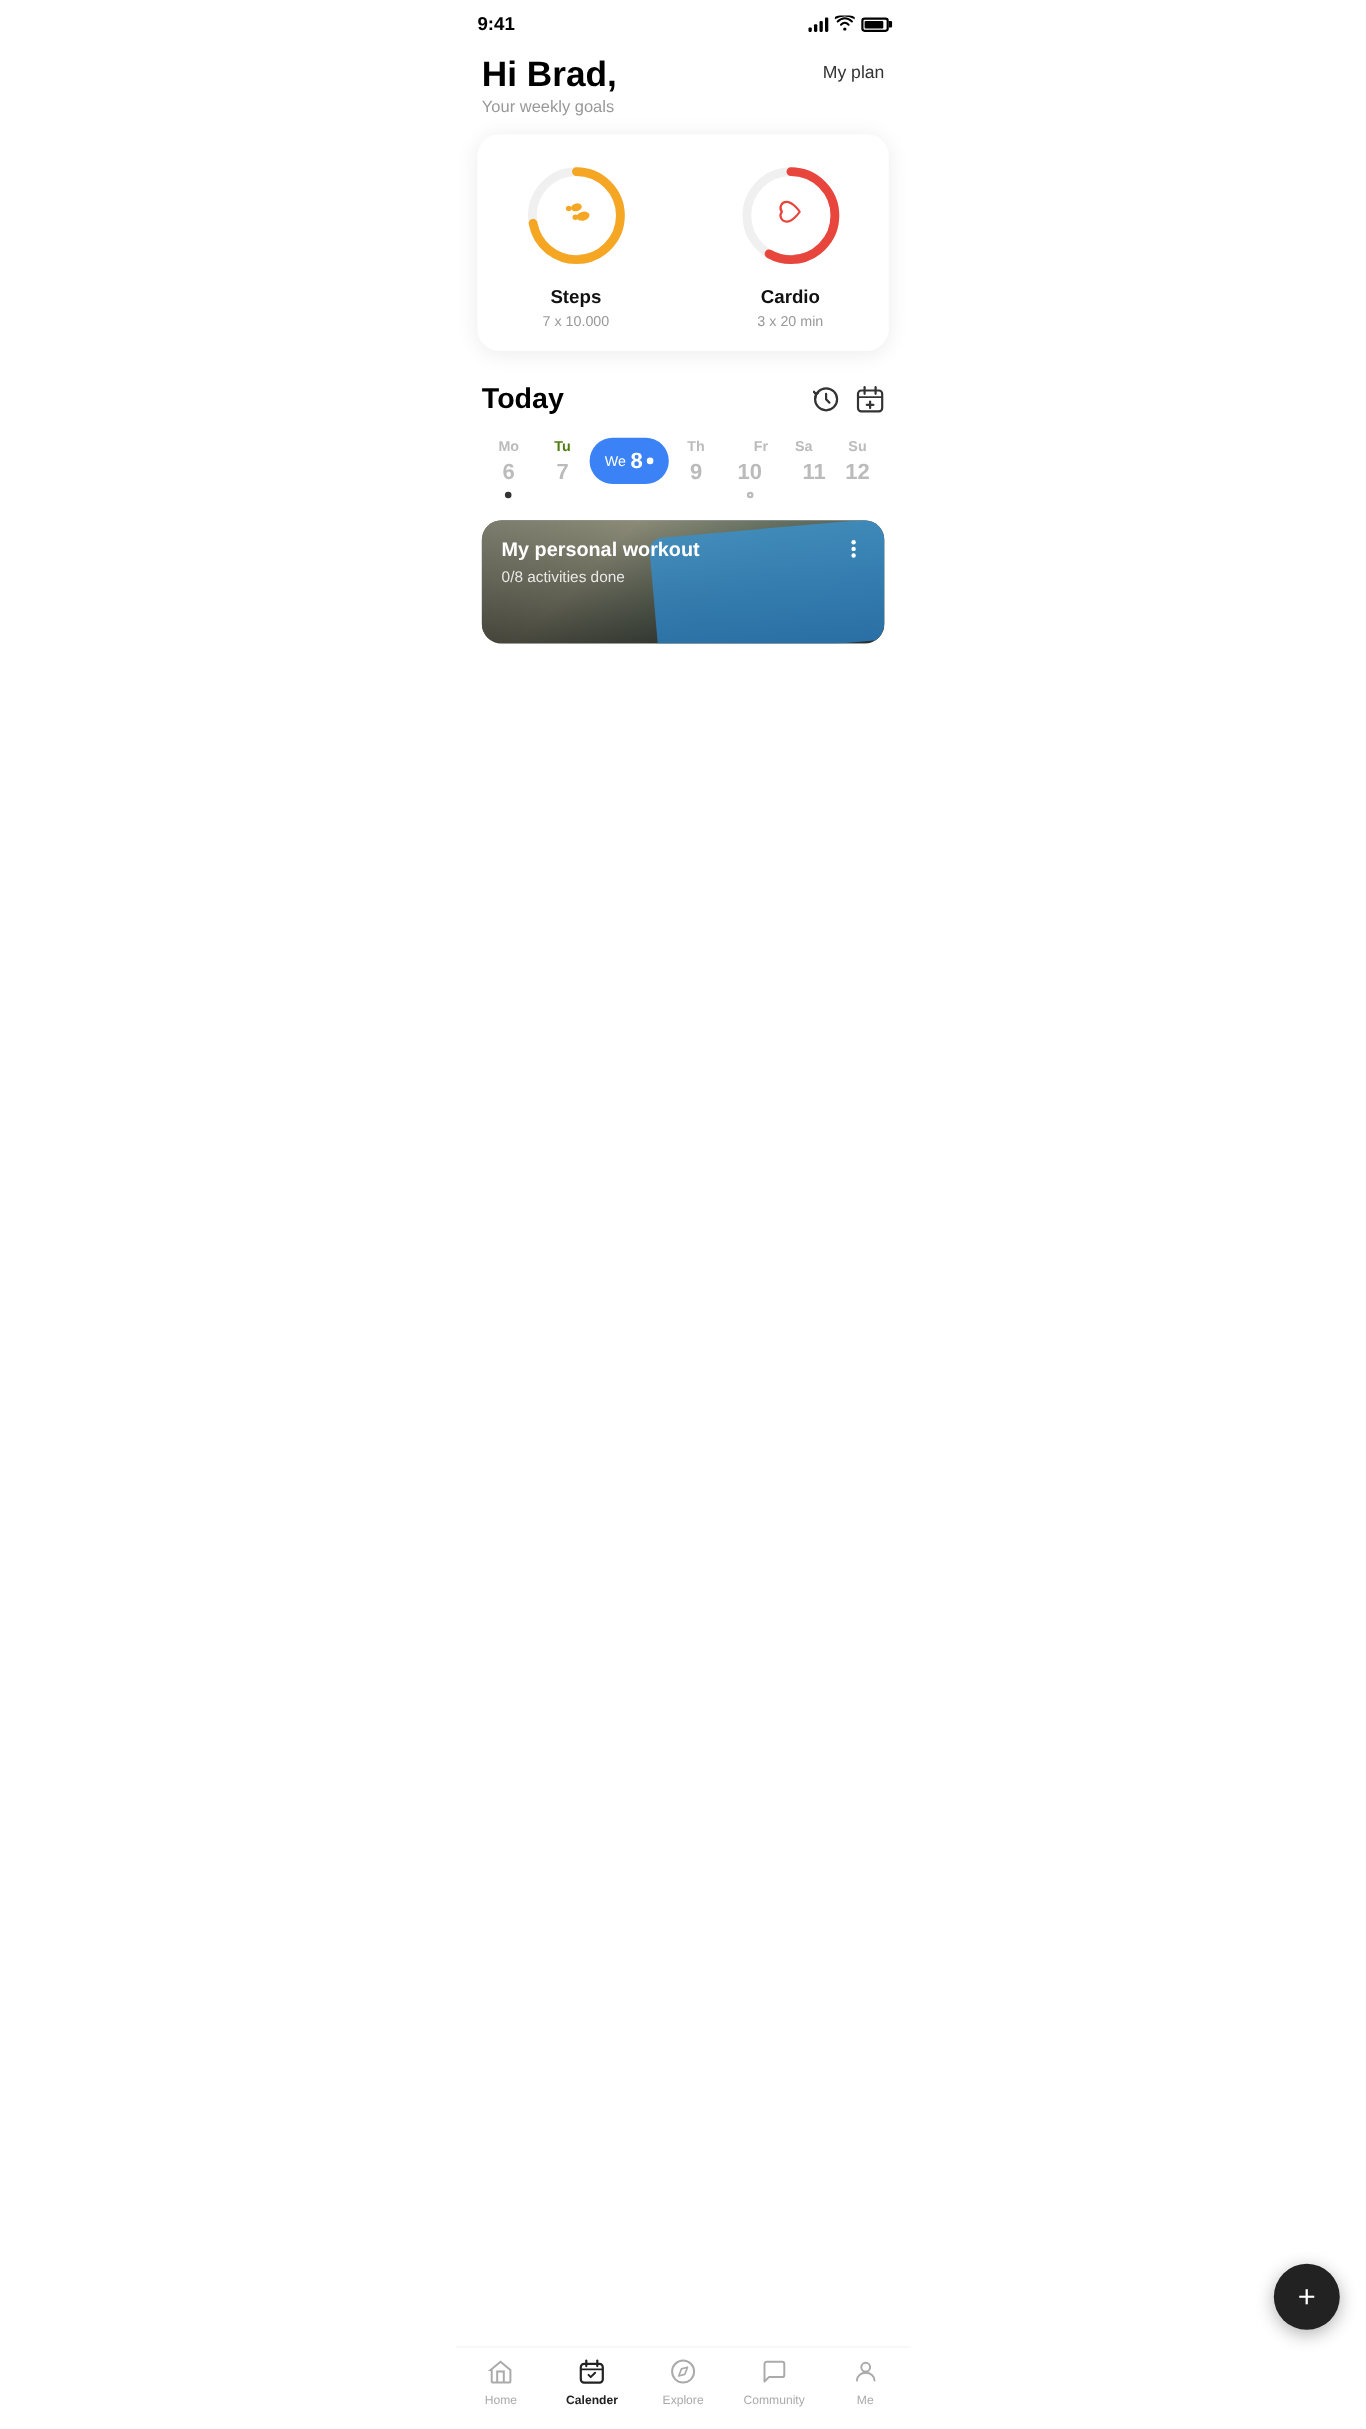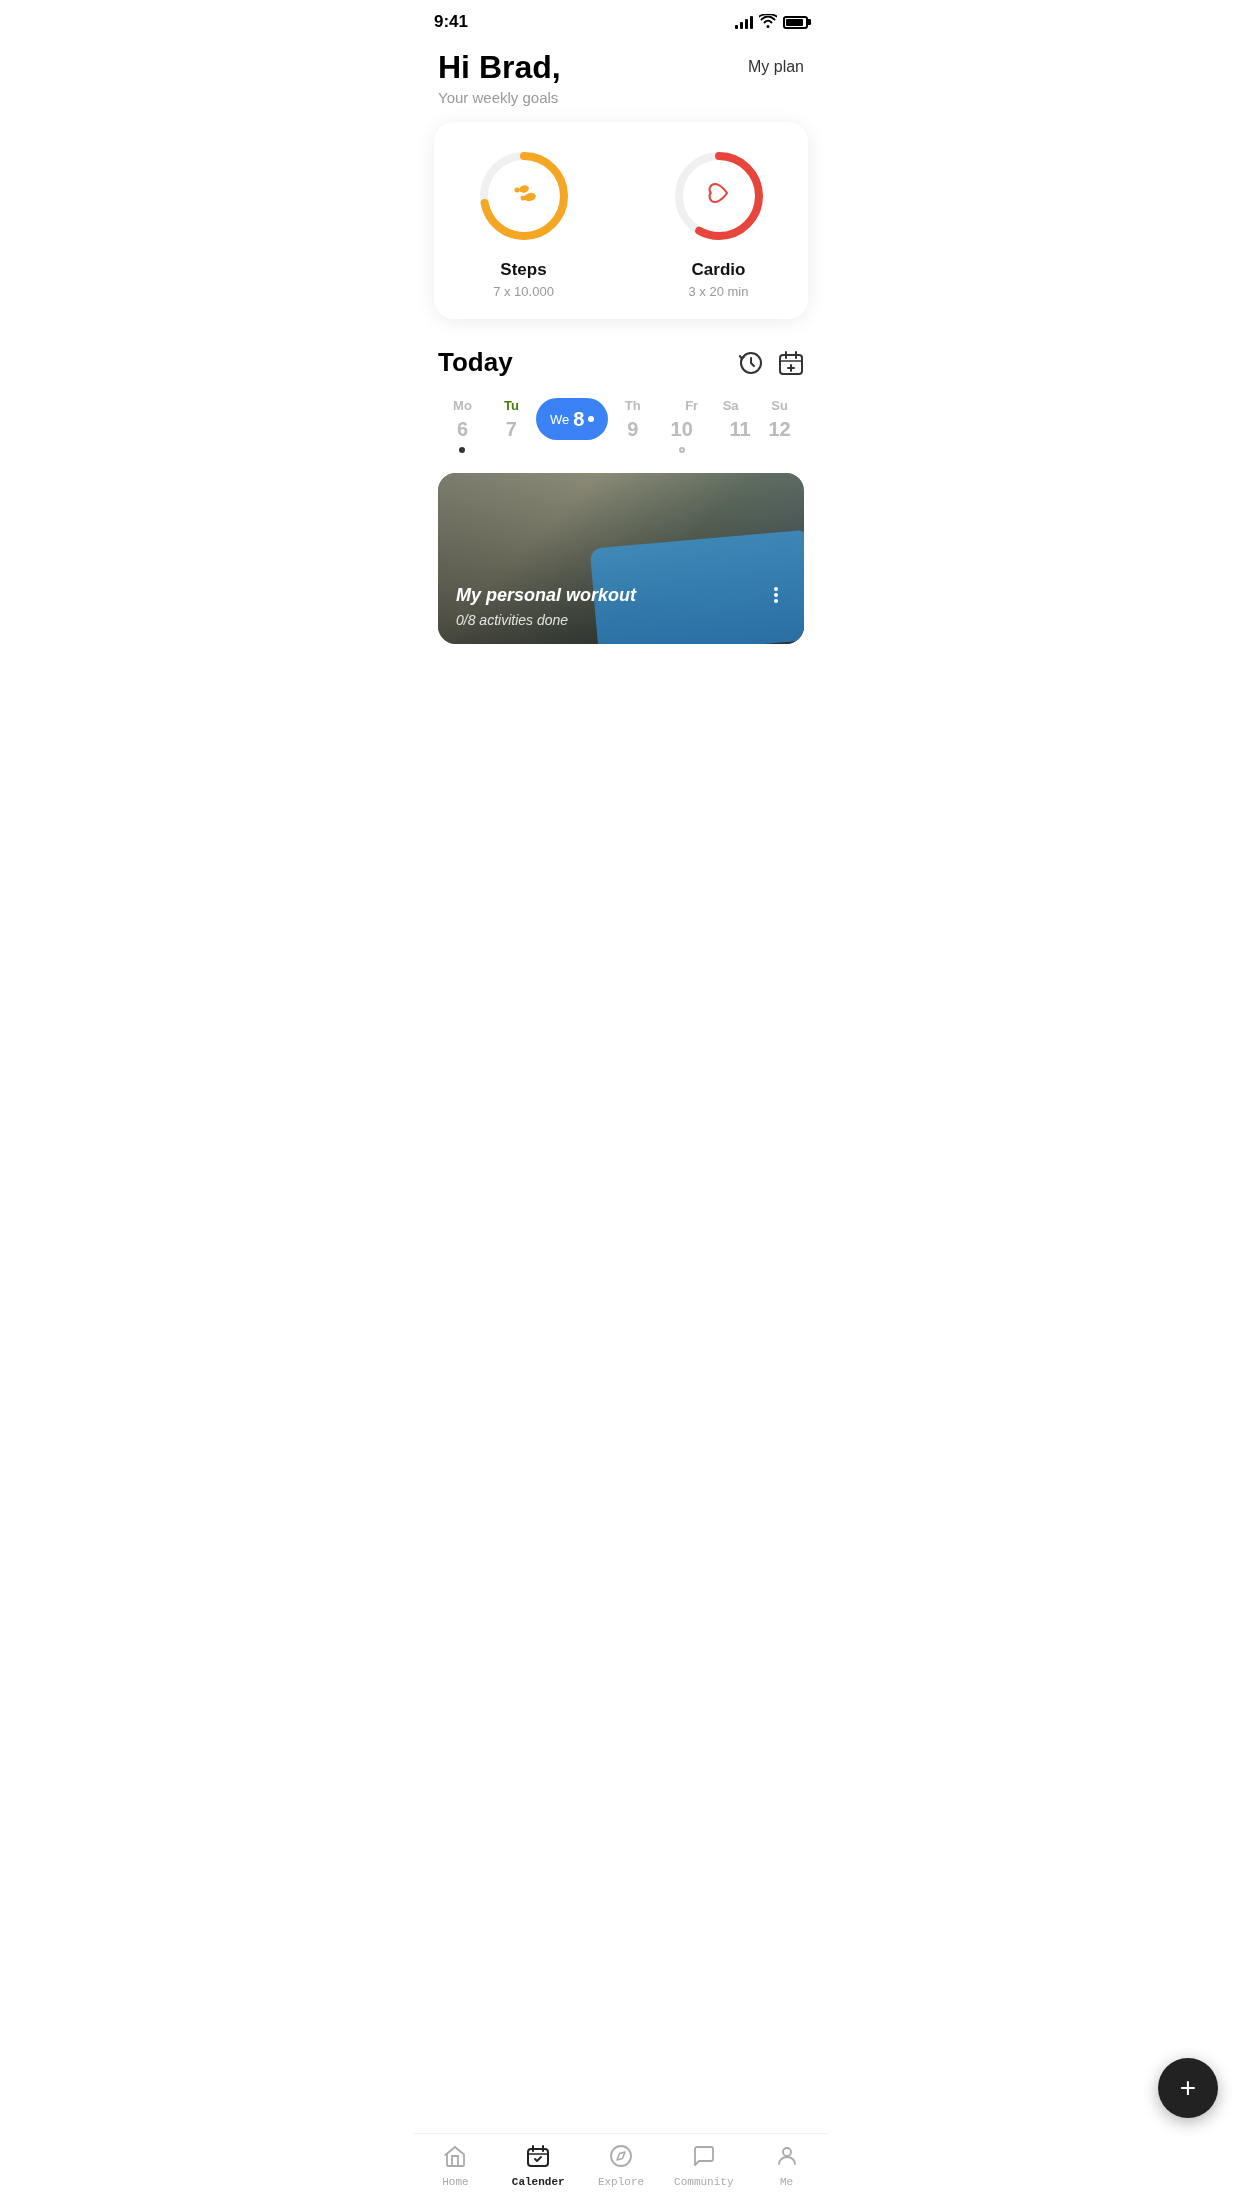--- a/index.html
+++ b/index.html
@@ -244,26 +244,25 @@
       height: 6px;
       border-radius: 50%;
       margin-top: 2px;
     }
 
     
     .workout-card {
       border-radius: 18px;
       overflow: hidden;
       position: relative;
-      height: 171px;
+      height: 112px;
       background: linear-gradient(135deg, #6b6b6b 0%, #888 50%, #aaa 100%);
       display: flex;
-      align-items: flex-end;
+      align-items: flex-start;
       margin-bottom: 20px;
-      font-style: italic;
     }
 
     .workout-bg {
       position: absolute;
       inset: 0;
       background: 
         linear-gradient(to bottom, rgba(0,0,0,0.1) 0%, rgba(0,0,0,0.55) 100%),
         linear-gradient(135deg, #8a8a7a 0%, #9b9b85 30%, #6b7a6b 60%, #5a6b7a 100%);
     }
 
@@ -350,21 +349,20 @@
     .nav-icon {
       font-size: 22px;
       color: #aaa;
       line-height: 1;
     }
 
     .nav-label {
       font-size: 11px;
       color: #aaa;
       font-weight: 500;
-      font-family: Liberation Mono, monospace;
     }
 
     .nav-item.active .nav-icon,
     .nav-item.active .nav-label {
       color: #222;
       font-weight: 700;
     }
   </style>
 </head>
 <body>

